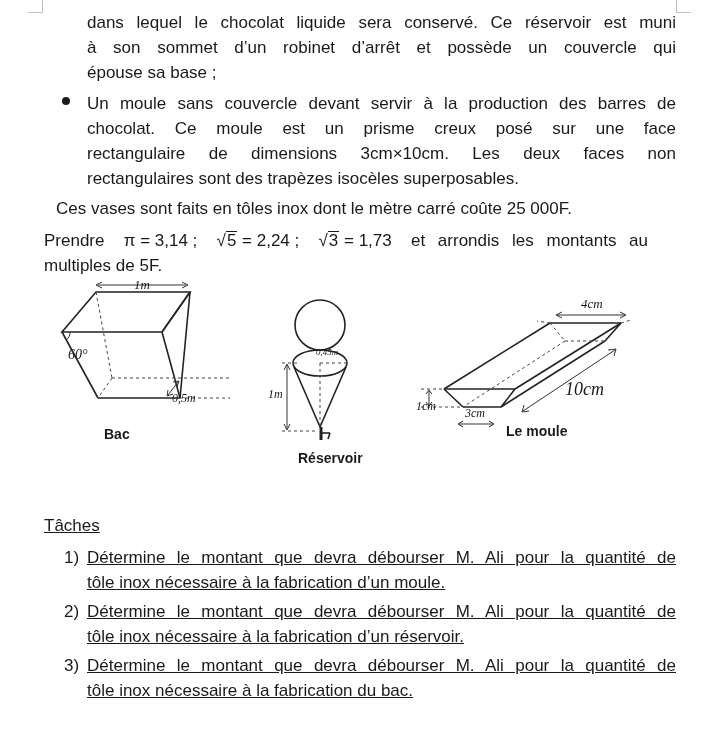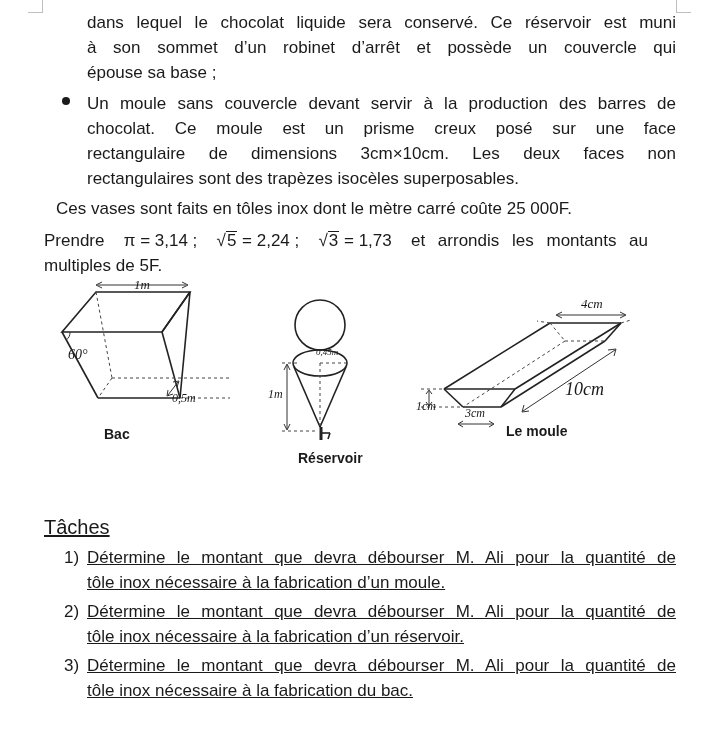--- a/index.html
+++ b/index.html
@@ -10,21 +10,21 @@
   .corner.tr { left: 676px; top: 0; border-width: 0 0 1px 1px; }
   .txt { position: absolute; font-size: 17px; line-height: 25px; }
   .para { position: absolute; left: 87px; width: 589px; font-size: 17px; line-height: 25px; }
   .line { display: block; text-align: justify; text-align-last: justify; white-space: nowrap; }
   .line.last { text-align-last: left; }
   .bullet { position: absolute; left: 62px; top: 97px; width: 8px; height: 8px; border-radius: 50%; background: #1a1a1a; }
   .sqrt { display: inline-block; border-top: 1px solid #1a1a1a; padding: 0 1px; line-height: 18px; }
   .fig { position: absolute; }
   .fig-label { position: absolute; font-weight: bold; font-size: 14px; font-family: "Liberation Sans", sans-serif; }
   .serif { font-family: "Liberation Serif", serif; font-style: italic; }
-  .tache-title { position: absolute; left: 44px; top: 516px; font-size: 20px; text-decoration: underline; }
+  .tache-title { position: absolute; left: 44px; top: 516px; font-size: 17px; text-decoration: underline; }
   .task { position: absolute; left: 64px; width: 612px; font-size: 17px; line-height: 25px; }
   .task .num { position: absolute; left: 0; top: 0; }
   .task .body { position: absolute; left: 23px; width: 589px; text-decoration: underline; }
 </style>
 </head>
 <body>
 
 <div class="corner tl"></div>
 <div class="corner tr"></div>
 

